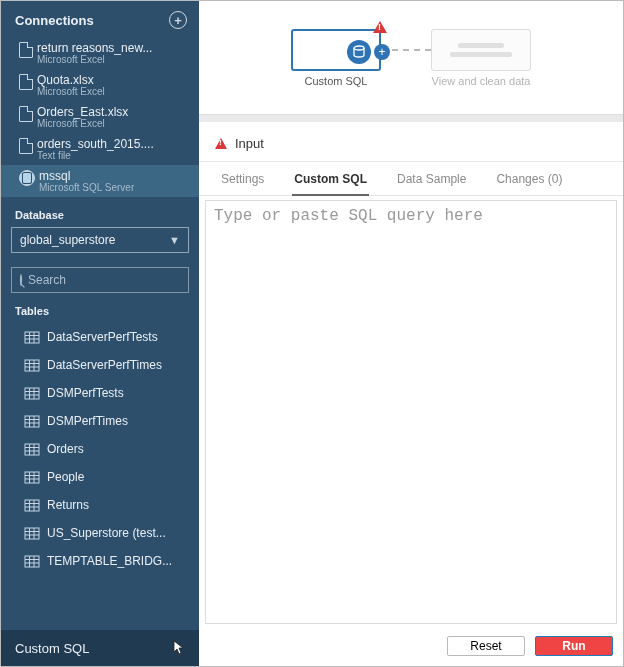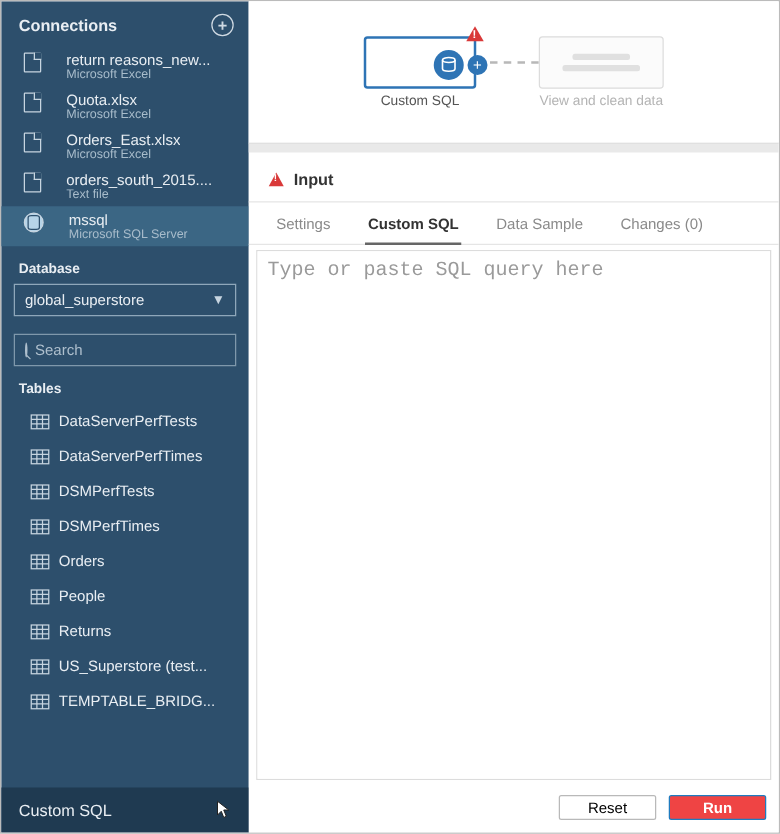--- a/index.html
+++ b/index.html
@@ -5,21 +5,21 @@
   * { box-sizing: border-box; margin: 0; padding: 0; }
   html, body { width: 624px; height: 667px; font-family: -apple-system, "Segoe UI", Arial, sans-serif; font-size: 12px; overflow: hidden; }
   body { display: flex; border: 1px solid #bbb; }
 
   
   .sidebar { width: 198px; background: #2d4f6c; color: #e9eef3; display: flex; flex-direction: column; }
   .sidebar .section-header { display: flex; align-items: center; justify-content: space-between; padding: 10px 12px 8px 14px; font-weight: 600; font-size: 13px; }
   .add-circle { width: 18px; height: 18px; border: 1.5px solid #cfd9e2; border-radius: 50%; display: flex; align-items: center; justify-content: center; color: #cfd9e2; font-size: 13px; line-height: 1; cursor: pointer; }
 
   .conn-list { display: flex; flex-direction: column; }
-  .conn-item { display: flex; align-items: flex-start; gap: 20px; padding: 4px 10px 4px 18px; cursor: pointer; }
+  .conn-item { display: flex; align-items: flex-start; gap: 4px; padding: 4px 10px 4px 18px; cursor: pointer; }
   .conn-item .fi { width: 14px; height: 16px; flex: none; margin-top: 1px; }
   .conn-item .txt { overflow: hidden; }
   .conn-item .name { font-size: 12px; white-space: nowrap; overflow: hidden; text-overflow: ellipsis; }
   .conn-item .sub  { font-size: 10px; color: #a8bccb; white-space: nowrap; overflow: hidden; text-overflow: ellipsis; margin-top: -1px; }
   .conn-item.selected { background: #3b6684; }
   .conn-item.selected .fi.db { background:#b6d4e8; }
 
   .fi.file { border:1px solid #c7d5e0; border-radius:1px; position:relative; background:transparent; }
   .fi.file::after { content:""; position:absolute; right:-1px; top:-1px; width:5px; height:5px; background:#2d4f6c; border-left:1px solid #c7d5e0; border-bottom:1px solid #c7d5e0; }
   .fi.db { width:16px; height:16px; border-radius:50%; border:1px solid #c7d5e0; display:flex; align-items:center; justify-content:center; }
@@ -59,21 +59,21 @@
   .warn-badge::after { content:"!"; position:absolute; left:-2px; top:1px; color:#fff; font-size:9px; font-weight:700; }
   .node-label { font-size:11px; color:#555; }
   .connector { width:50px; height:0; border-top:2px dashed #b8b8b8; margin-top:-16px; }
   .ghost-box { width:100px; height:42px; border:1px solid #dcdcdc; border-radius:3px; background:#fbfbfb; display:flex; flex-direction:column; align-items:center; justify-content:center; gap:4px; }
   .ghost-line { height:5px; background:#e0e0e0; border-radius:2px; }
   .ghost-label { font-size:11px; color:#b4b4b4; }
 
   .input-header { display:flex; align-items:center; gap:8px; padding:14px 16px 10px 16px; border-bottom:1px solid #e5e5e5; }
   .input-header .warn-sm { width:0; height:0; border-left:6px solid transparent; border-right:6px solid transparent; border-bottom:11px solid #d93939; position:relative; }
   .input-header .warn-sm::after { content:"!"; position:absolute; left:-2px; top:0; color:#fff; font-size:8px; font-weight:700; }
-  .input-header .title { font-weight:700; color:#333; font-size:13px; }
+  .input-header .title { font-weight:400; color:#333; font-size:13px; }
 
   .tabs { display:flex; gap:26px; padding:0 20px; border-bottom:1px solid #e5e5e5; font-size:12px; color:#8a8a8a; }
   .tab { padding:10px 2px 8px 2px; cursor:pointer; }
   .tab.active { color:#333; font-weight:600; border-bottom:2px solid #666; margin-bottom:-1px; }
 
   .sql-editor { flex:1; margin:4px 6px 4px 6px; border:1px solid #dcdcdc; background:#fff; }
   .sql-editor textarea { width:100%; height:100%; border:none; outline:none; resize:none; padding:6px 8px; font-family:"Courier New",monospace; font-size:16px; color:#333; }
   .sql-editor textarea::placeholder { color:#9a9a9a; }
 
   .button-bar { display:flex; justify-content:flex-end; gap:10px; padding:8px 10px 10px 10px; }

